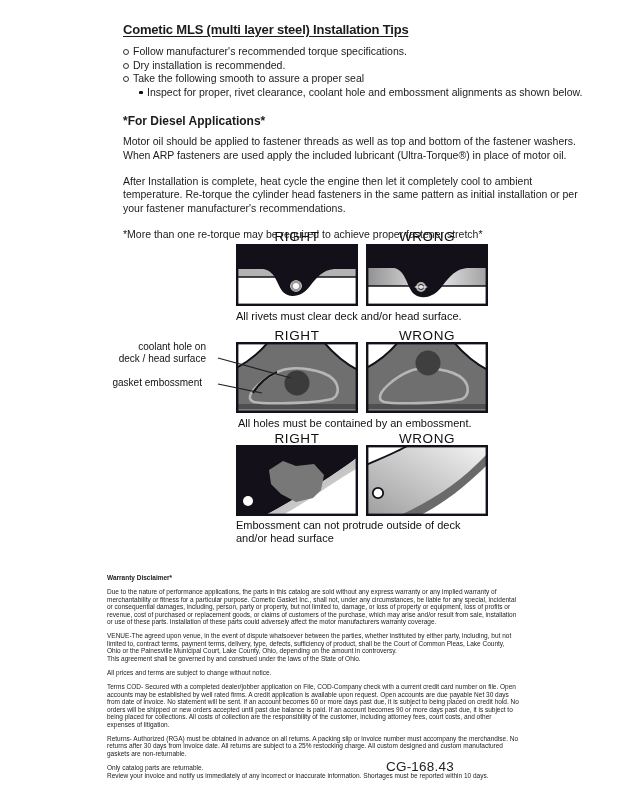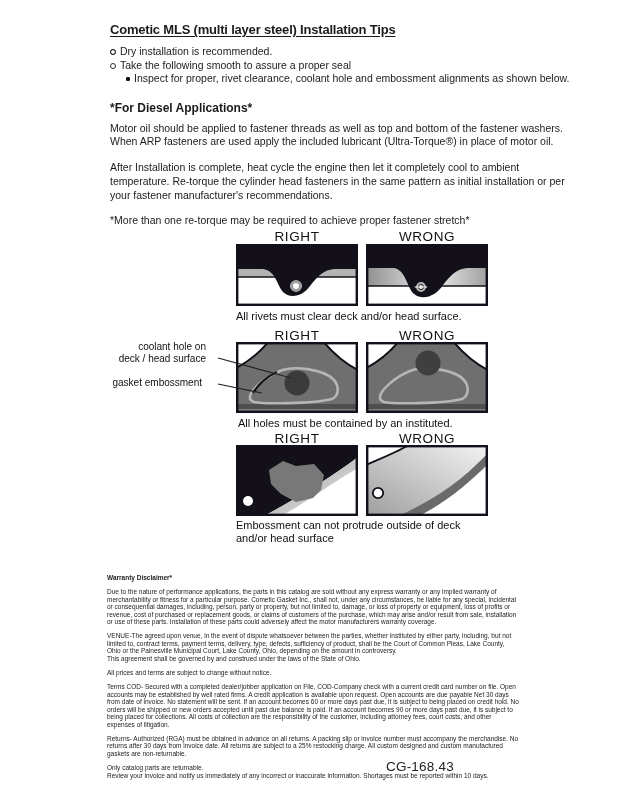--- a/index.html
+++ b/index.html
@@ -1,20 +1,20 @@
 <!DOCTYPE html>
 <html><head>
 <meta charset="utf-8">
 <style>
   html,body{margin:0;padding:0;background:#ffffff;}
   .page{position:relative;width:618px;height:800px;background:#fff;
         font-family:"Liberation Sans",sans-serif;color:#1b1b1b;overflow:hidden;}
 
   
-  .content{position:absolute;left:110px;top:22px;width:462px;}
+  .content{position:absolute;left:123px;top:22px;width:462px;}
   .title{font-size:13px;font-weight:bold;margin:0 0 8px 0;letter-spacing:-0.2px;
          text-decoration:underline;text-underline-offset:2px;}
   .tips{list-style:none;margin:0;padding:0;font-size:10.5px;}
   .tip{position:relative;padding-left:10px;line-height:13.5px;}
   .tip .ob{position:absolute;left:0;top:4px;width:4px;height:4px;border:1px solid #333;border-radius:50%;}
   .subtip{position:relative;padding-left:24px;line-height:13.5px;}
   .subtip .db{position:absolute;left:16px;top:5px;width:3.5px;height:3.5px;background:#111;border-radius:50%;}
   .h2{font-size:12px;font-weight:bold;margin:15px 0 7px 0;}
   .bp{font-size:10.5px;line-height:13.8px;margin:0 0 12px 0;}
   .note{margin-bottom:0;}
@@ -38,20 +38,21 @@
 </head>
 <body>
 
 <div class="page">
 
   <div class="content">
     <h1 class="title">Cometic MLS (multi layer steel) Installation Tips</h1>
     <ul class="tips">
       <li class="tip">
         <span class="ob"></span>
+        <span>Follow manufacturer's recommended torque specifications.</span>
       </li>
       <li class="tip">
         <span class="ob"></span>
         <span>Dry installation is recommended.</span>
       </li>
       <li class="tip">
         <span class="ob"></span>
         <span>Take the following smooth to assure a proper seal</span>
       </li>
       <li class="subtip">
@@ -131,21 +132,21 @@
       <path d="M14,56 C13,49 29,35 44,29 C59,23 88,28 97,37 C103,43 104,53 96,57 C76,62 26,62 18,60 C15,59 14,58 14,56 Z" fill="none" stroke="#b6b6b6" stroke-width="2.6"></path>
       <circle cx="62" cy="21" r="12.5" fill="#3f3f3f"></circle>
       <rect x="1.2" y="1.2" width="119.6" height="68.6" fill="none" stroke="#131019" stroke-width="2.4"></rect>
     </svg>
 
     <svg class="overlay" style="left:105px;top:330px;" width="200" height="80" viewBox="0 0 200 80">
       <line x1="113" y1="28" x2="186" y2="48" stroke="#222" stroke-width="1.2"></line>
       <line x1="113" y1="54" x2="157" y2="63" stroke="#222" stroke-width="1.2"></line>
     </svg>
 
-    <div class="caption" style="left:238px;top:417px;width:300px;">All holes must be contained by an instituted.</div>
+    <div class="caption" style="left:238px;top:417px;width:300px;">All holes must be contained by an embossment.</div>
 
     <div class="dg-header" style="left:236px;top:431px;">RIGHT</div>
     <div class="dg-header" style="left:366px;top:431px;">WRONG</div>
 
     <svg class="dg" style="left:236px;top:445px;" width="122" height="71" viewBox="0 0 122 71">
       <defs>
         <linearGradient id="gr3" x1="0" y1="0" x2="1" y2="1">
           <stop offset="0" stop-color="#9a9a9a"></stop>
             <stop offset="1" stop-color="#eaeaea"></stop>
         </linearGradient>

